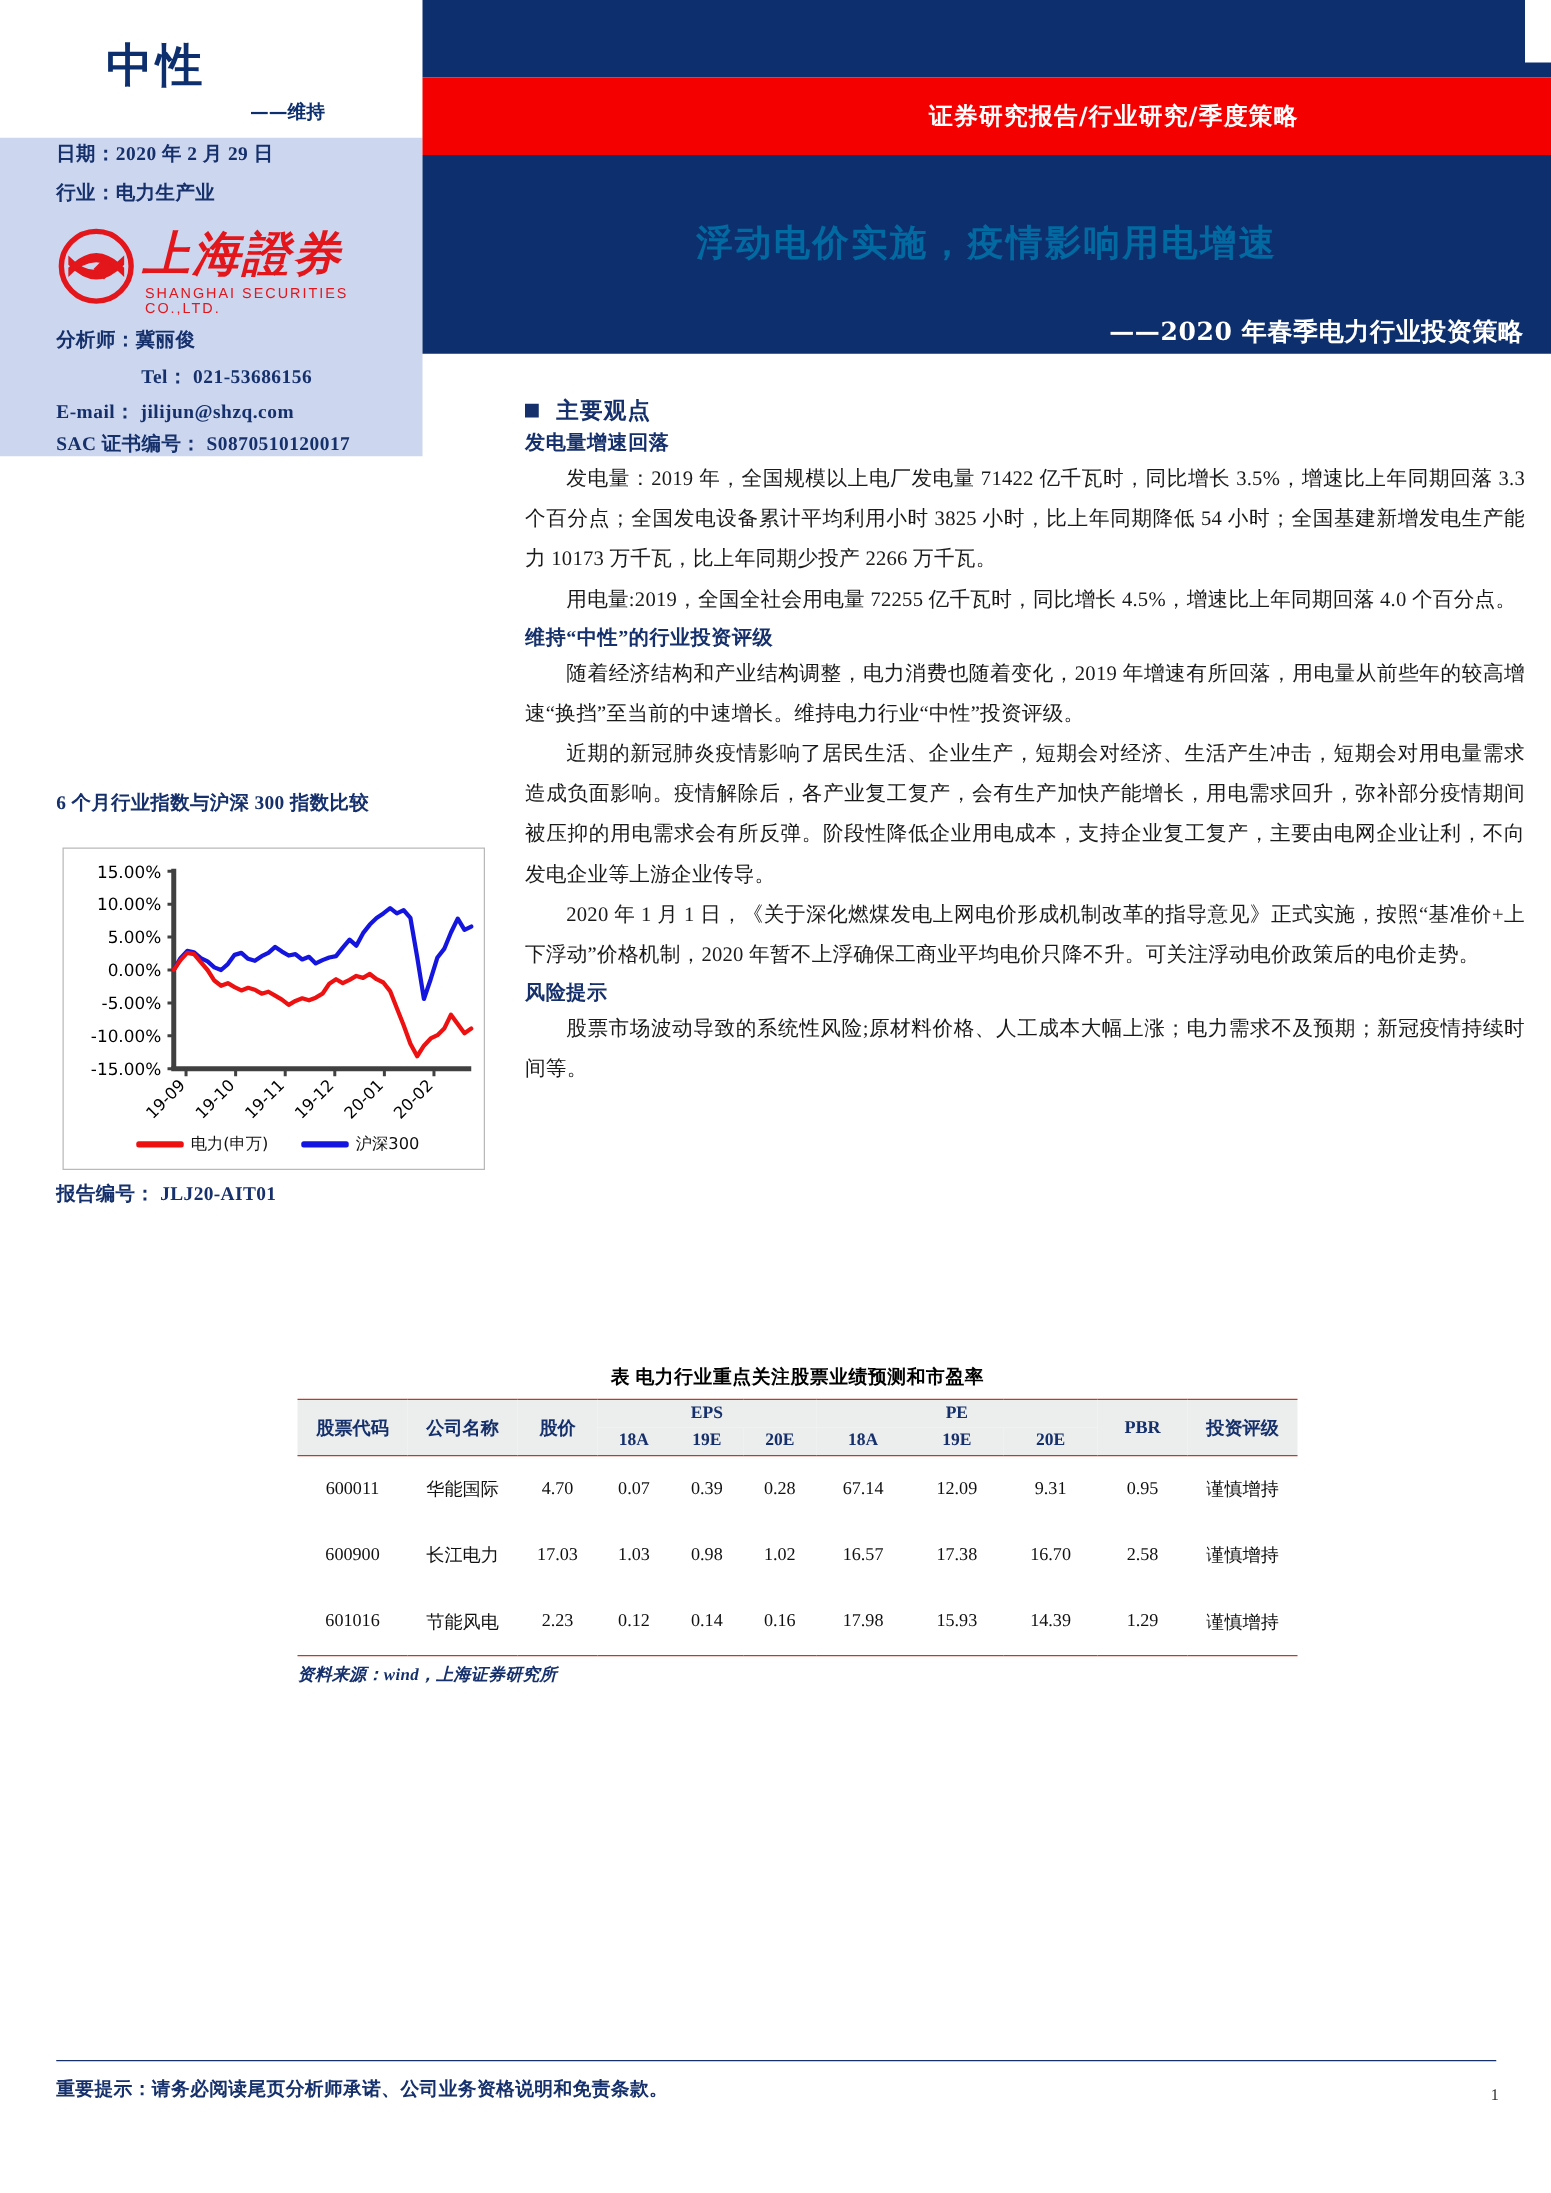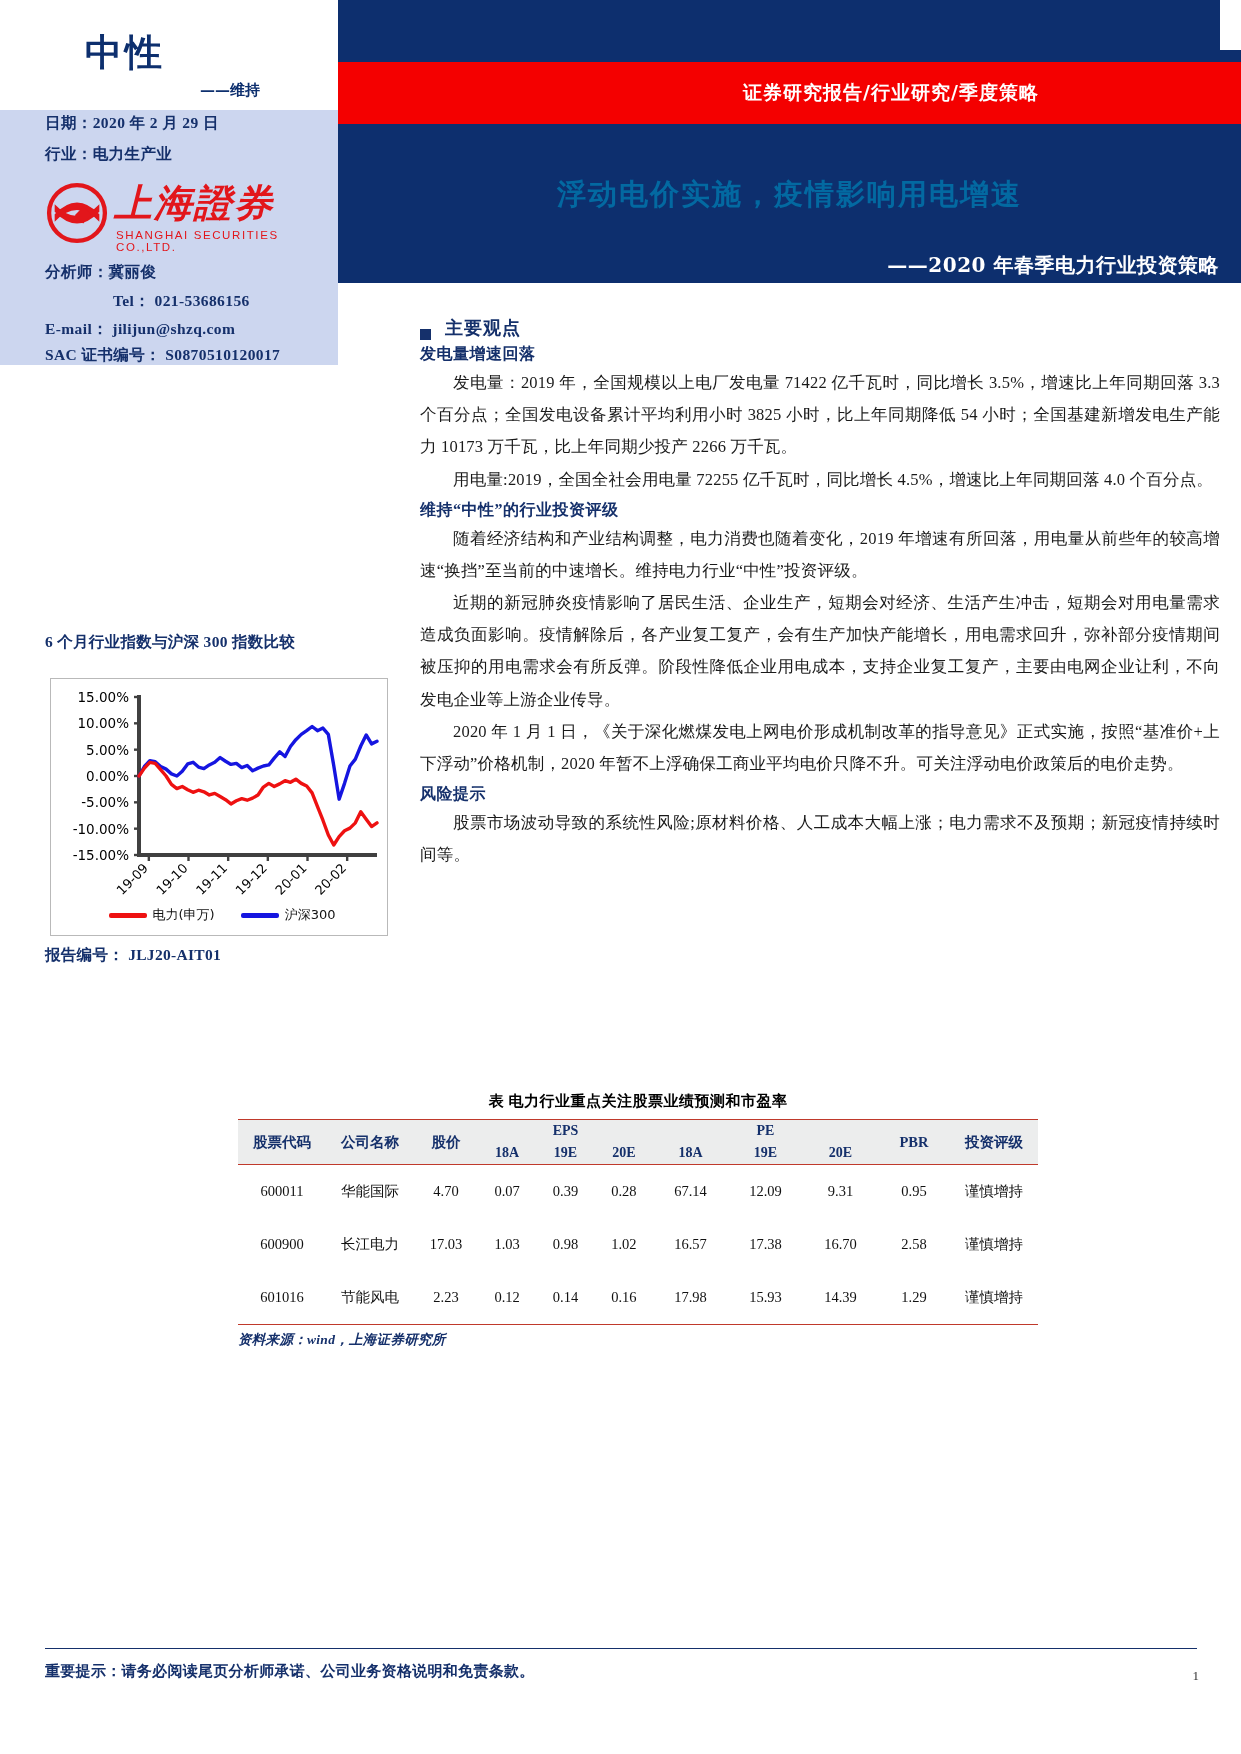--- a/index.html
+++ b/index.html
@@ -130,21 +130,21 @@
   #hdr-white-notch {
     position:absolute; left:1220px; top:0; width:21px; height:50px;
     background:#ffffff;
   }
 
   
   #main {
     position:absolute; left:420px; top:316px; width:800px;
   }
   .sec-head {
-    display:flex; align-items:flex-end; gap:14px;
+    display:flex; align-items:center; gap:14px;
   }
   .sec-bullet {
     width:11px; height:11px; background:#15306b; display:inline-block;
   }
   .sec-head-text {
     font-family:"Liberation Serif", serif;
     font-size:18px; font-weight:bold; color:#15306b; letter-spacing:1px;
   }
   .sub-head {
     font-family:"Liberation Serif", serif;

